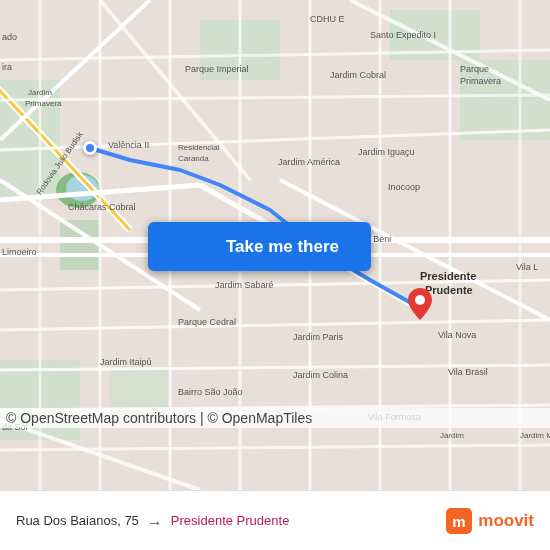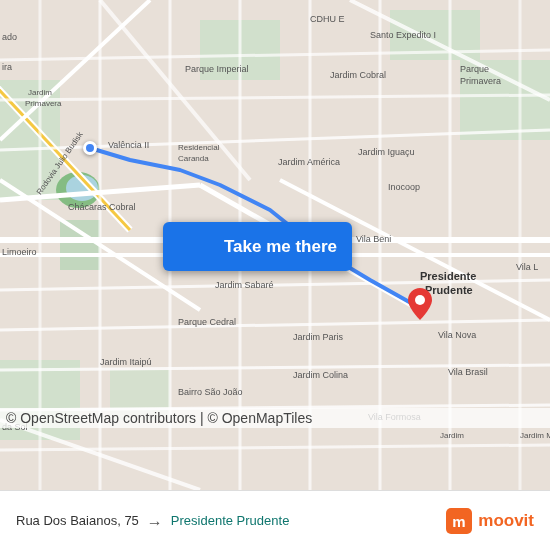--- a/index.html
+++ b/index.html
@@ -24,22 +24,22 @@
     
     #map-svg {
       width: 100%;
       height: 100%;
     }
 
     
     #take-me-there-btn {
       position: absolute;
       top: 222px;
-      left: 163px;
-      width: 189px;
+      left: 148px;
+      width: 223px;
       height: 49px;
       background: #1a73e8;
       color: white;
       border: none;
       border-radius: 6px;
       font-size: 17px;
       font-weight: bold;
       cursor: pointer;
       display: flex;
       align-items: center;
@@ -73,21 +73,21 @@
       font-weight: 500;
     }
 
     #arrow-icon {
       font-size: 16px;
       color: #555;
     }
 
     #destination-text {
       font-size: 13px;
-      color: #0f766e;
+      color: #be185d;
       font-weight: 500;
     }
 
     #moovit-logo {
       display: flex;
       align-items: center;
       gap: 2px;
     }
 
     #moovit-logo-text {

